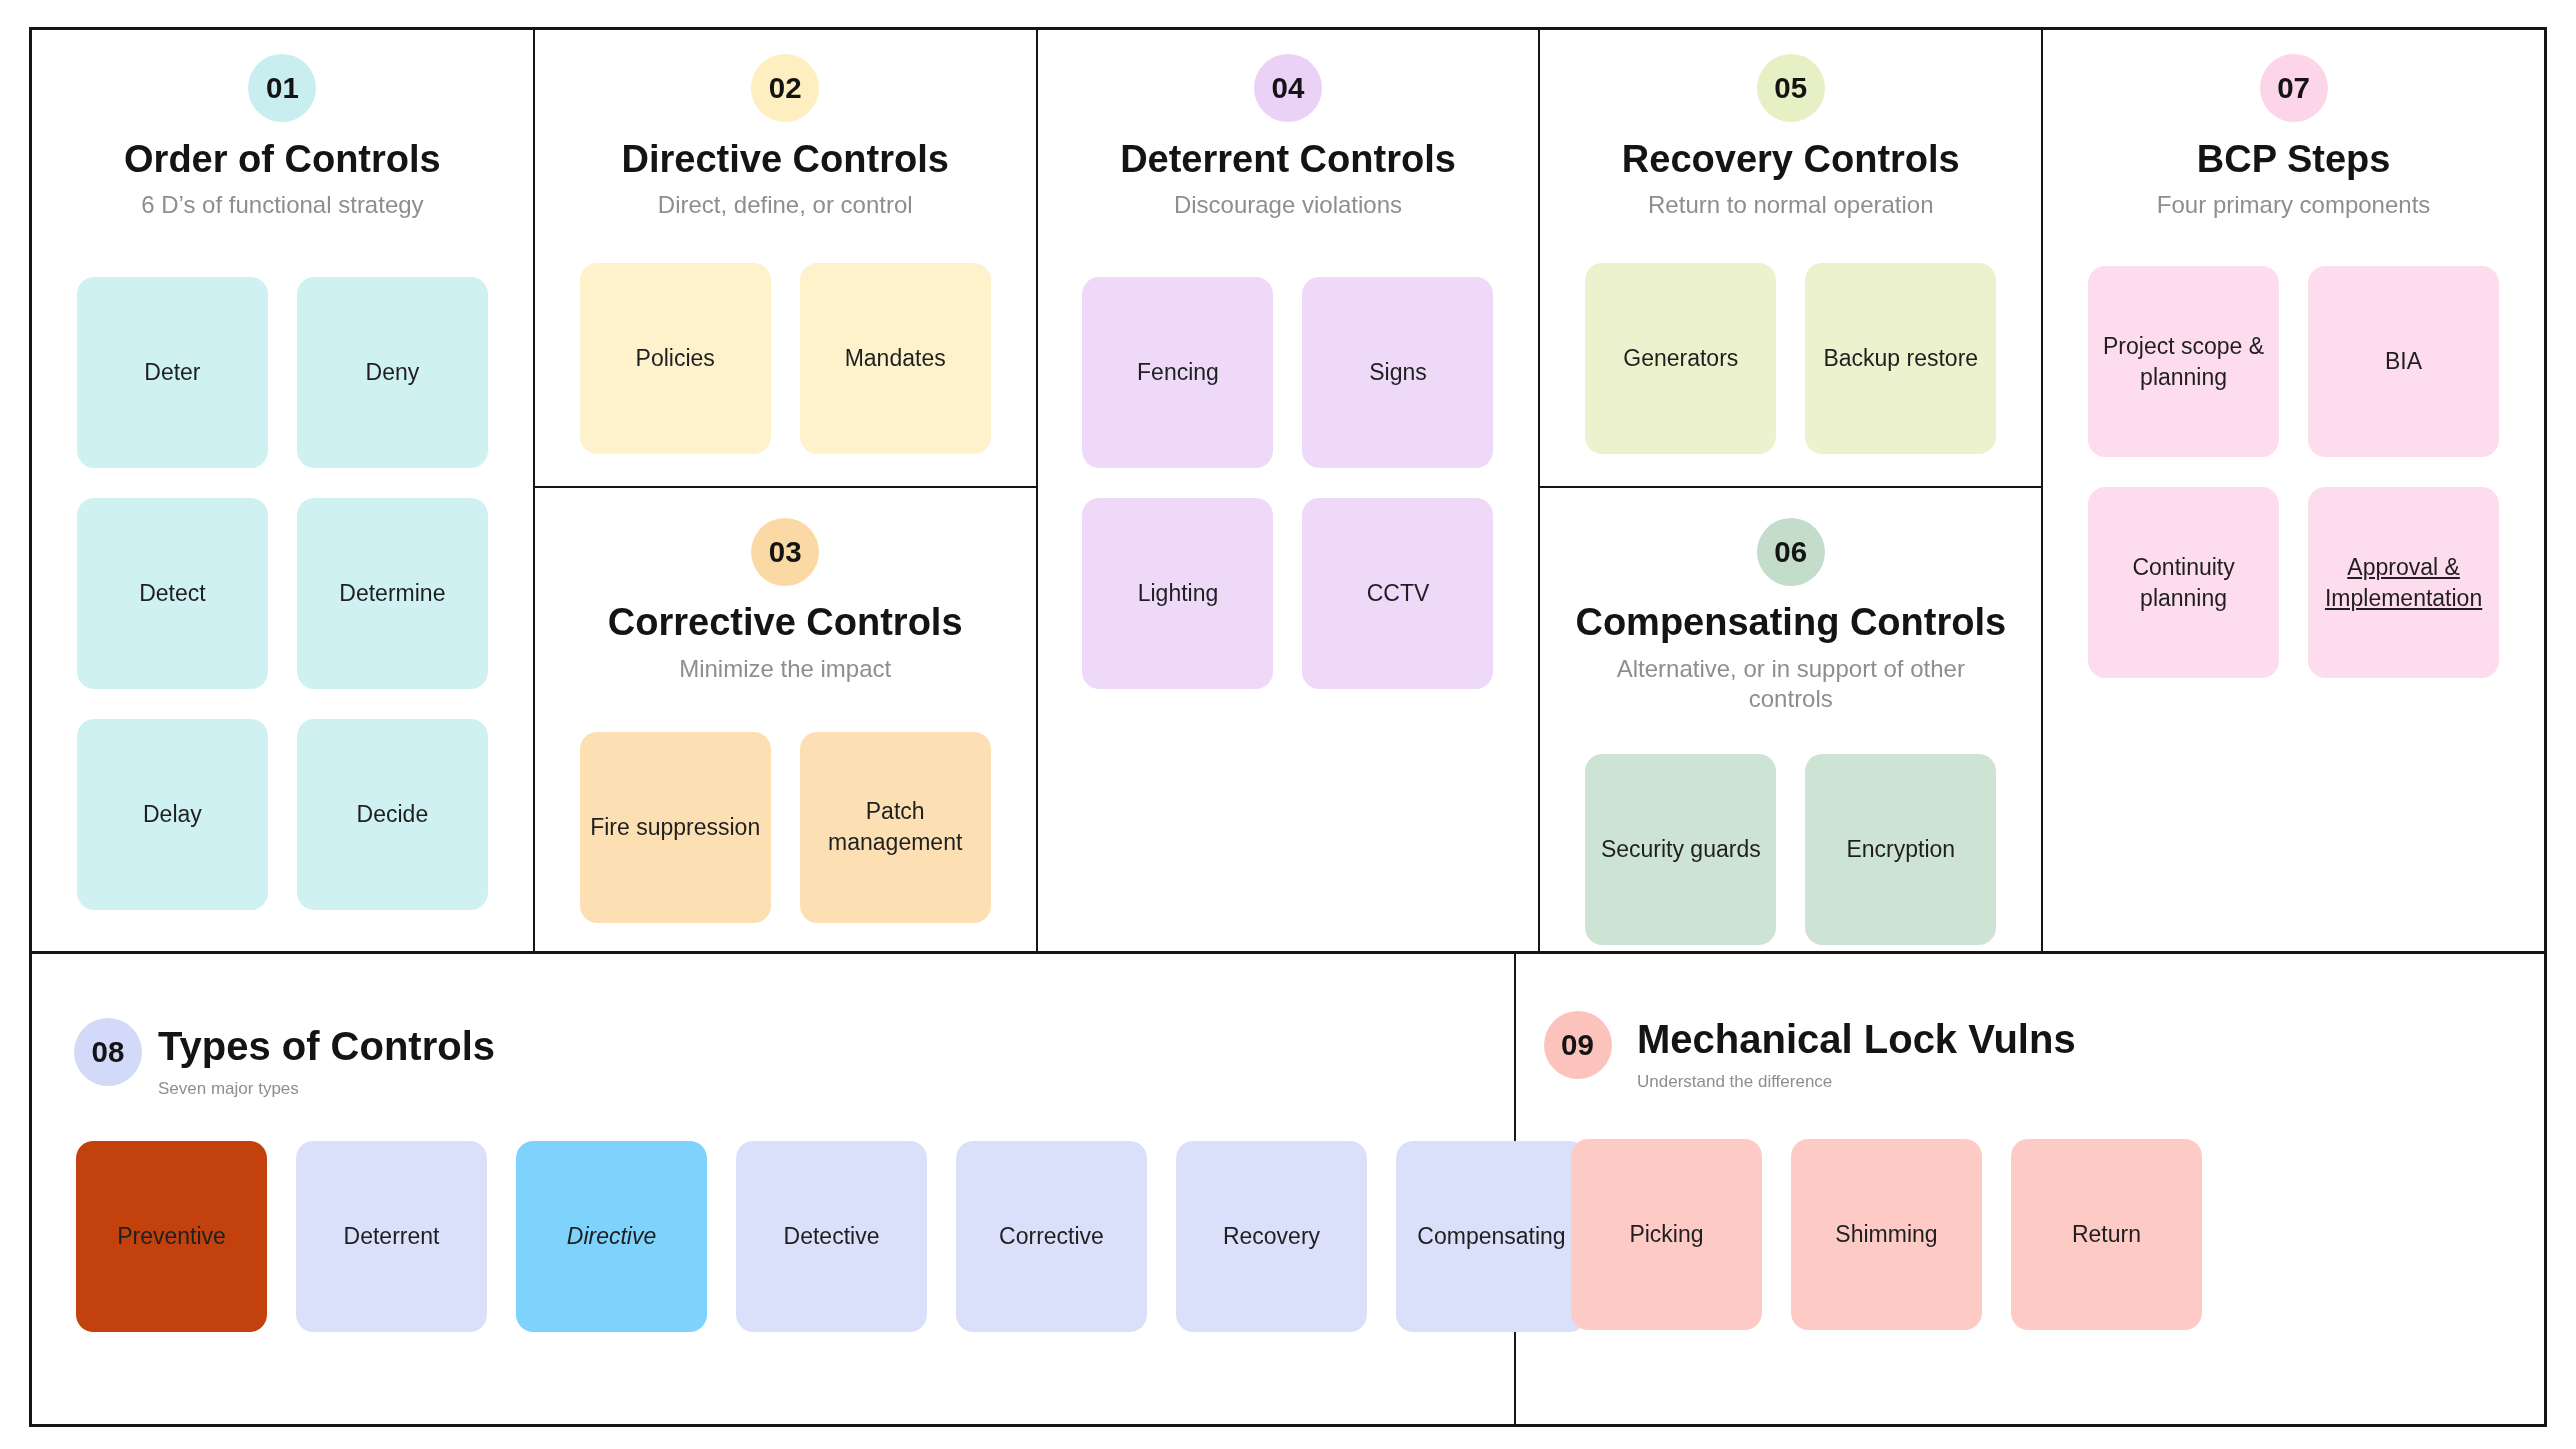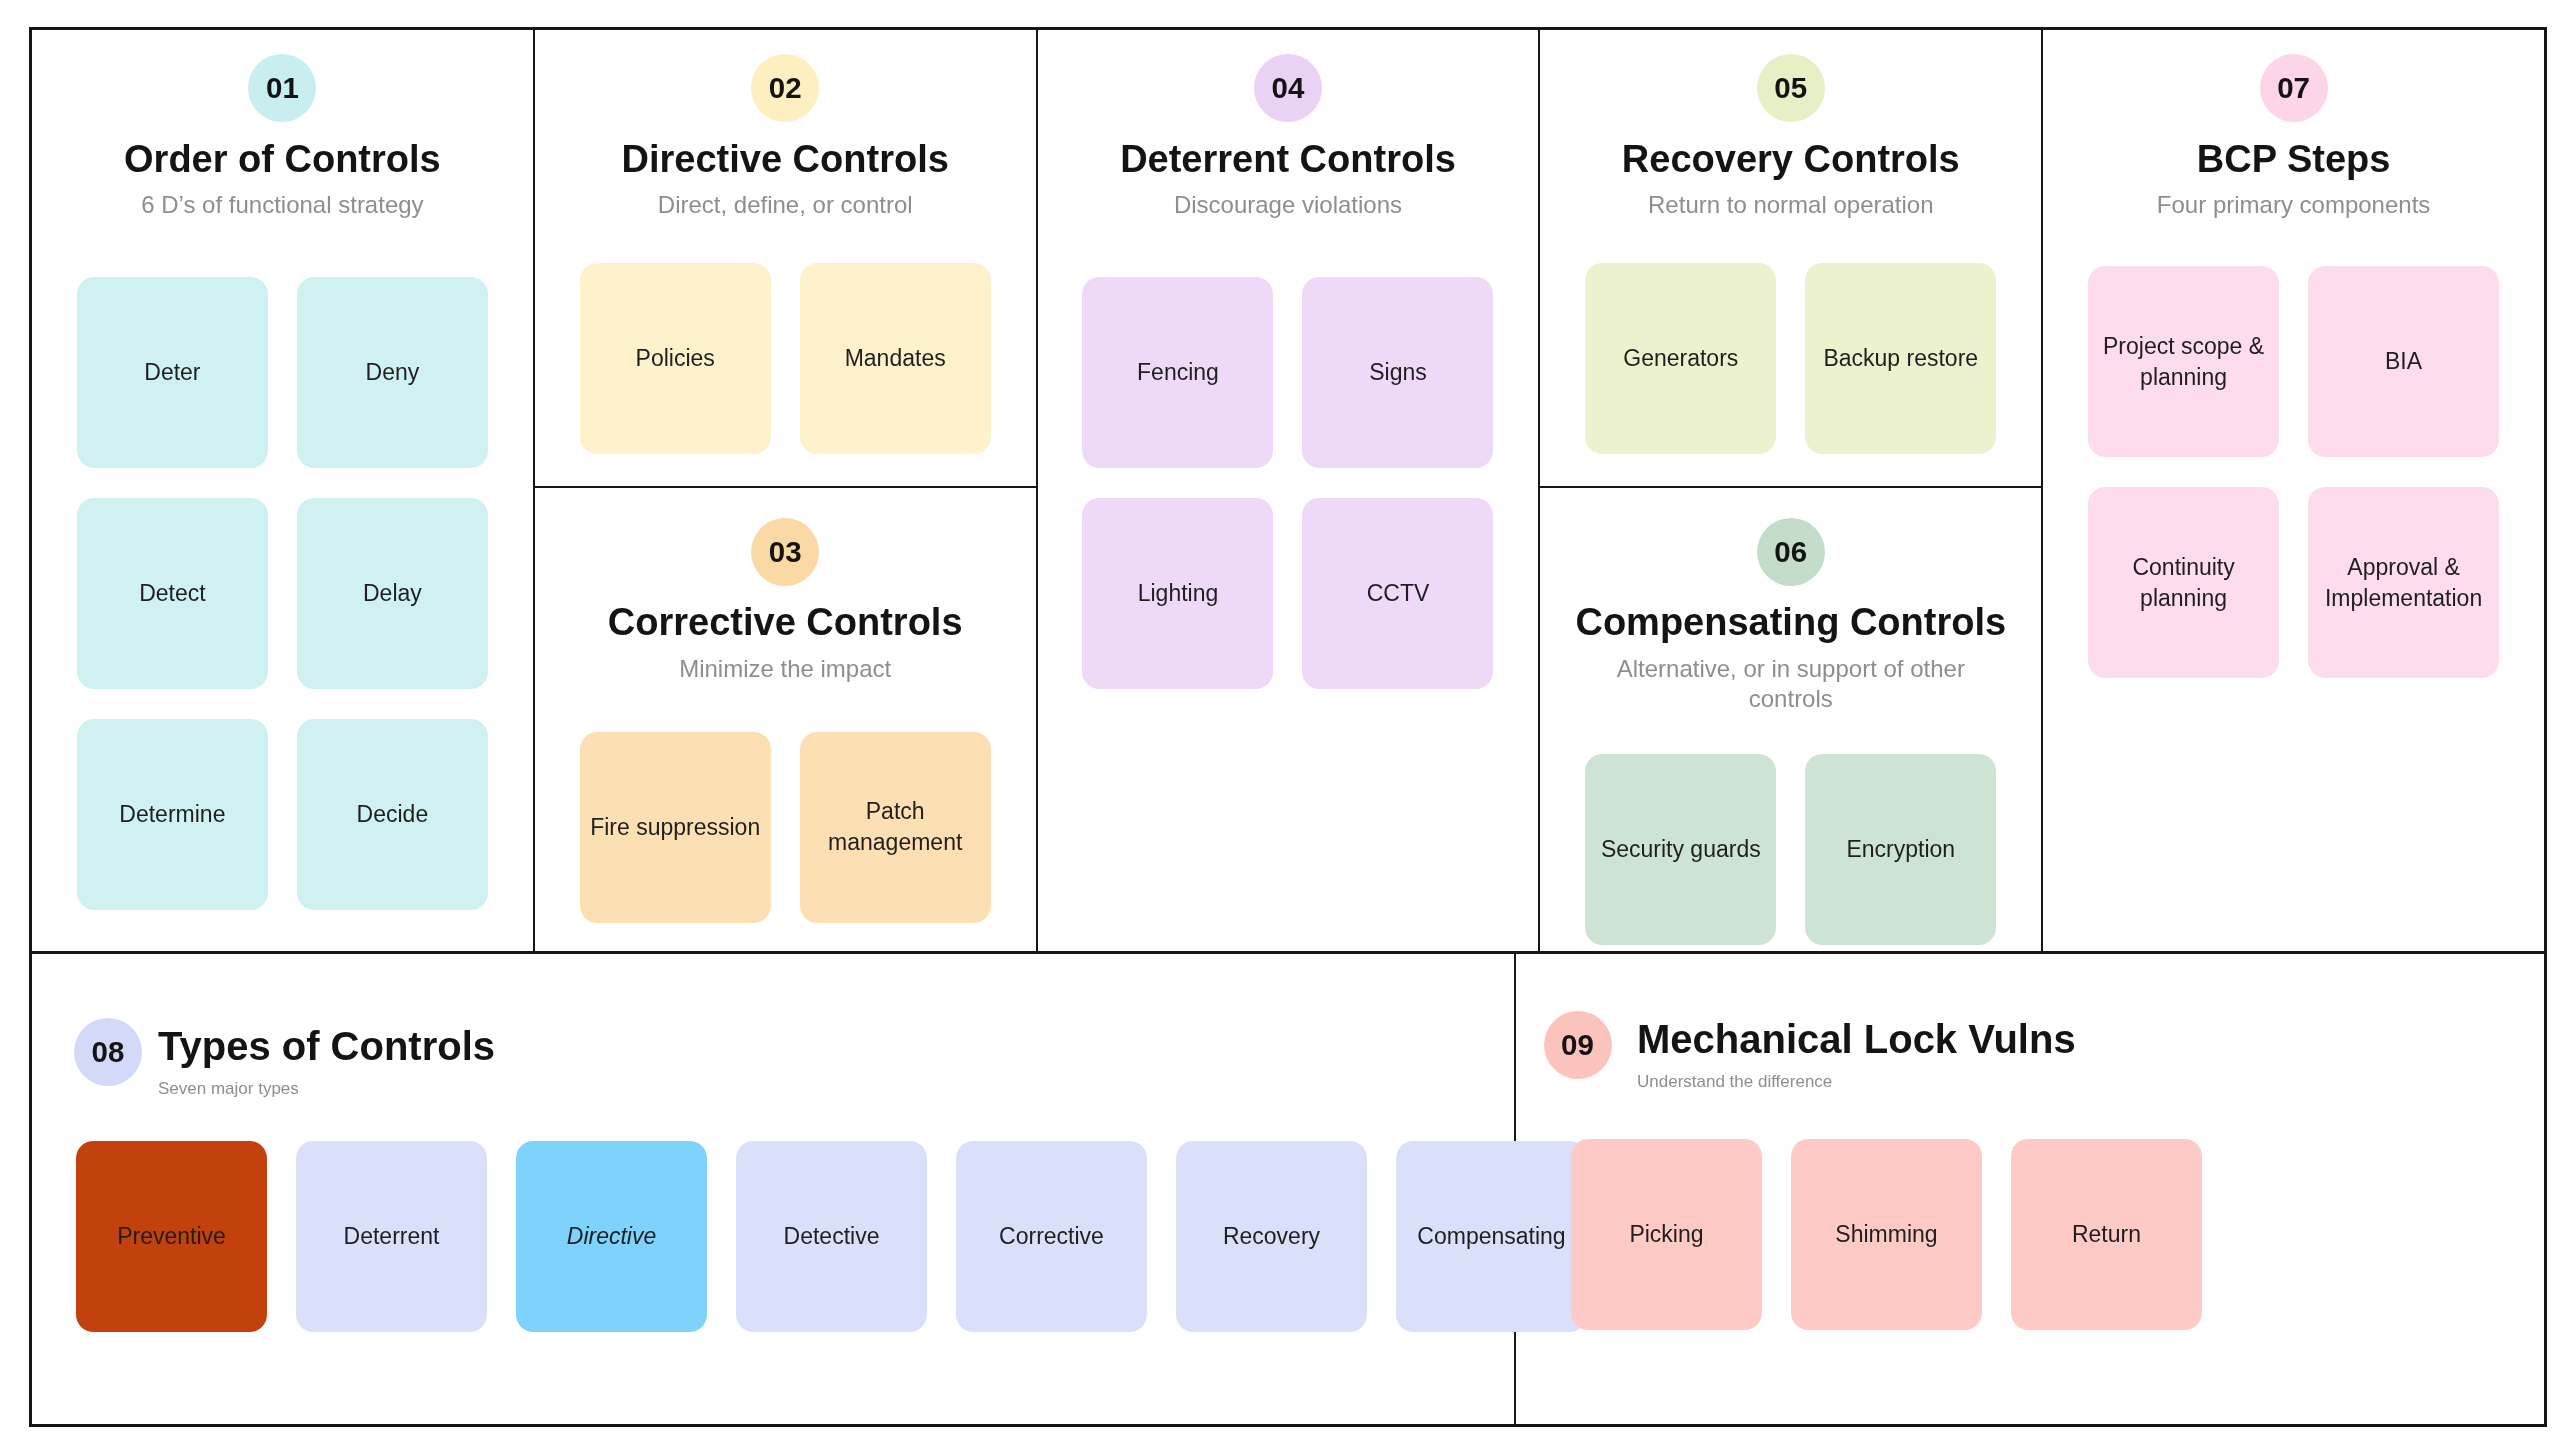--- a/index.html
+++ b/index.html
@@ -56,22 +56,22 @@
   <div class="top-row">
 
     <section class="col sec">
       <div class="badge" style="background: rgb(201, 238, 240);">01</div>
       <h2 class="title">Order of Controls</h2>
       <p class="subtitle">6 D’s of functional strategy</p>
       <div class="grid g2 mt-a">
         <div class="box" style="background: rgb(207, 241, 242);">Deter</div>
         <div class="box" style="background: rgb(207, 241, 242);">Deny</div>
         <div class="box" style="background: rgb(207, 241, 242);">Detect</div>
+        <div class="box" style="background: rgb(207, 241, 242);">Determine</div>
         <div class="box" style="background: rgb(207, 241, 242);">Delay</div>
-        <div class="box" style="background: rgb(207, 241, 242);">Determine</div>
         <div class="box" style="background: rgb(207, 241, 242);">Decide</div>
       </div>
     </section>
 
     <div class="col split">
       <section class="half-top sec">
         <div class="badge" style="background: rgb(253, 239, 191);">02</div>
         <h2 class="title">Directive Controls</h2>
         <p class="subtitle">Direct, define, or control</p>
         <div class="grid g2 mt-b">
@@ -124,21 +124,21 @@
     </div>
 
     <section class="col sec">
       <div class="badge" style="background: rgb(252, 213, 233);">07</div>
       <h2 class="title">BCP Steps</h2>
       <p class="subtitle">Four primary components</p>
       <div class="grid g2 mt-e">
         <div class="box" style="background: rgb(253, 220, 238);">Project scope &amp; planning</div>
         <div class="box" style="background: rgb(253, 220, 238);">BIA</div>
         <div class="box" style="background: rgb(253, 220, 238);">Continuity planning</div>
-        <div class="box" style="background: rgb(253, 220, 238);">Approval &amp; Implementation</div>
+        <div class="box" style="background: rgb(253, 220, 238); text-decoration: underline;">Approval &amp; Implementation</div>
       </div>
     </section>
   </div>
 
   <div class="bottom-row">
 
     <section class="bl">
       <div class="b-head">
         <div class="badge b-badge" style="background: rgb(210, 217, 249);">08</div>
         <div class="b-text">

